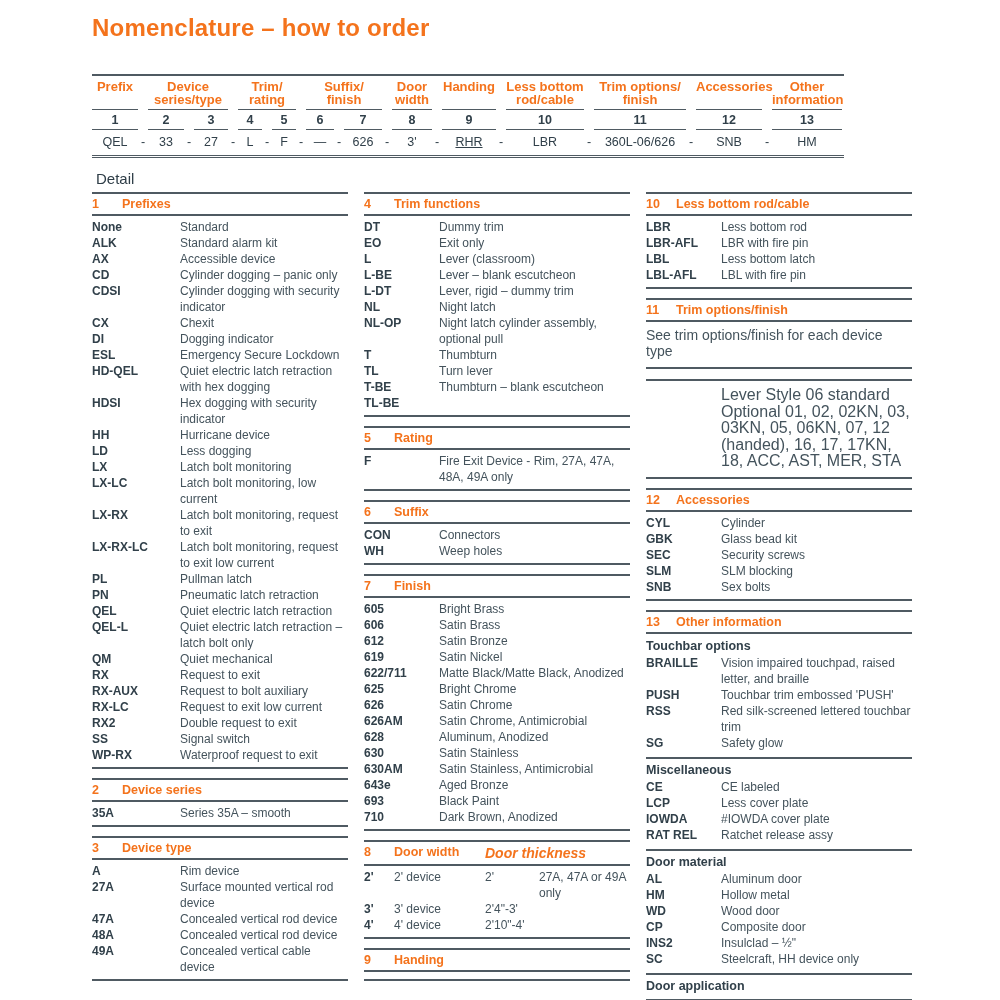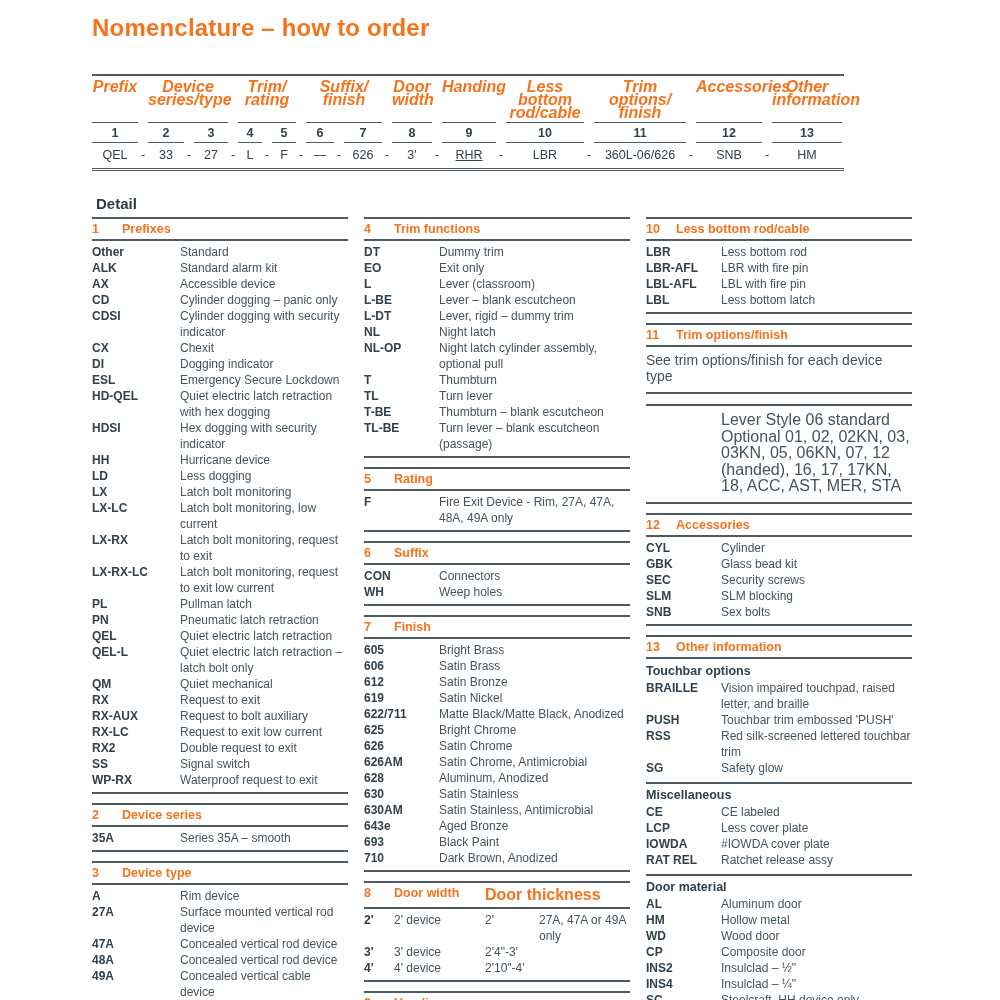--- a/index.html
+++ b/index.html
@@ -24,48 +24,48 @@
   .order-table{
     margin-top:32px;width:752px;
     display:grid;
     border-top:2px solid var(--rule);
     border-bottom:3px double var(--rule);
     padding:4px 0 6px 0;
     align-items:stretch;
   }
   .ot-head{
     grid-row:1;color:var(--accent);font-weight:bold;
-    font-size:16px;line-height:13px;text-align:center;
-    border-bottom:1.5px solid var(--rule);padding-bottom:3px;font-style:italic;
+    font-size:13px;line-height:13px;text-align:center;
+    border-bottom:1.5px solid var(--rule);padding-bottom:3px;
   }
   .ot-num{
     grid-row:2;text-align:center;font-weight:bold;font-size:12.5px;
     color:var(--code);border-bottom:1.5px solid var(--rule);
     padding:3px 0 2px 0;
   }
   .ot-val{grid-row:3;text-align:center;font-size:12.5px;padding-top:5px;color:var(--code);}
   .ot-sep{grid-row:3;text-align:center;font-size:12.5px;padding-top:5px;color:var(--code);}
   
   .detail-heading{
-    font-size:15px;font-weight:bold;color:#2e3d47;
-    margin:24px 0 5px 4px;
+    font-size:15px;font-weight:normal;color:#2e3d47;
+    margin:12px 0 5px 4px;
   }
   .columns{display:flex;gap:16px;width:828px;align-items:flex-start;}
   .col{flex-shrink:0;}
   .col1{width:256px;--codew:88px;}
   .col2{width:266px;--codew:75px;}
   .col3{width:266px;--codew:75px;}
   .section{border-bottom:2px solid var(--rule);margin-bottom:9px;padding-bottom:4px;}
   .sec-head{
     display:flex;border-top:2px solid var(--rule);border-bottom:2px solid var(--rule);
     padding:3px 0;margin-bottom:3px;
   }
   .sec-num{width:30px;flex-shrink:0;color:var(--accent);font-weight:bold;font-size:12.5px;}
   .sec-title{color:var(--accent);font-weight:bold;font-size:12.5px;}
-  .sec-title2{color:var(--accent);font-weight:bold;font-size:16px;}
+  .sec-title2{color:var(--accent);font-weight:bold;font-size:14px;font-style:italic;}
   .row{display:flex;font-size:12px;line-height:16px;}
   .code{font-weight:bold;width:var(--codew);flex-shrink:0;color:var(--code);}
   .desc{flex:1;}
   .door-head-t1{width:91px;flex-shrink:0;}
   .dcell1{width:30px;flex-shrink:0;font-weight:bold;color:var(--code);}
   .dcell2{width:91px;flex-shrink:0;}
   .dcell3{width:54px;flex-shrink:0;}
   .dcell4{flex:1;}
   .note{font-size:14px;line-height:16px;padding:2px 0 4px 0;}
   .trim-block{
@@ -137,21 +137,21 @@
   <div class="detail-heading">Detail</div>
 
   <div class="columns">
     <div class="col col1">
         <div class="section">
           <div class="sec-head">
             <span class="sec-num">1</span>
             <span class="sec-title">Prefixes</span>
           </div>
           <div class="row">
-            <span class="code">Other</span>
+            <span class="code">None</span>
             <span class="desc">Standard</span>
           </div>
           <div class="row">
             <span class="code">ALK</span>
             <span class="desc">Standard alarm kit</span>
           </div>
           <div class="row">
             <span class="code">AX</span>
             <span class="desc">Accessible device</span>
           </div>
@@ -330,21 +330,20 @@
           <div class="row">
             <span class="code">TL</span>
             <span class="desc">Turn lever</span>
           </div>
           <div class="row">
             <span class="code">T-BE</span>
             <span class="desc">Thumbturn – blank escutcheon</span>
           </div>
           <div class="row">
             <span class="code">TL-BE</span>
-            <span class="desc">Turn lever – blank escutcheon (passage)</span>
           </div>
         </div>
         <div class="section">
           <div class="sec-head">
             <span class="sec-num">5</span>
             <span class="sec-title">Rating</span>
           </div>
           <div class="row">
             <span class="code">F</span>
             <span class="desc">Fire Exit Device - Rim, 27A, 47A, 48A, 49A only</span>
@@ -466,26 +465,26 @@
           </div>
           <div class="row">
             <span class="code">LBR</span>
             <span class="desc">Less bottom rod</span>
           </div>
           <div class="row">
             <span class="code">LBR-AFL</span>
             <span class="desc">LBR with fire pin</span>
           </div>
           <div class="row">
+            <span class="code">LBL</span>
+            <span class="desc">Less bottom latch</span>
+          </div>
+          <div class="row">
             <span class="code">LBL-AFL</span>
             <span class="desc">LBL with fire pin</span>
-          </div>
-          <div class="row">
-            <span class="code">LBL</span>
-            <span class="desc">Less bottom latch</span>
           </div>
         </div>
         <div class="section">
           <div class="sec-head">
             <span class="sec-num">11</span>
             <span class="sec-title">Trim options/finish</span>
           </div>
           <div class="note">See trim options/finish for each device type</div>
         </div>
         <div class="trim-block">
@@ -575,24 +574,20 @@
               <span class="code">WD</span>
               <span class="desc">Wood door</span>
             </div>
             <div class="row">
               <span class="code">CP</span>
               <span class="desc">Composite door</span>
             </div>
             <div class="row">
               <span class="code">INS2</span>
               <span class="desc">Insulclad – ½"</span>
-            </div>
-            <div class="row">
-              <span class="code">INS4</span>
-              <span class="desc">Insulclad – ¼"</span>
             </div>
             <div class="row">
               <span class="code">SC</span>
               <span class="desc">Steelcraft, HH device only</span>
             </div>
           </div>
           <div class="subgroup">
             <div class="subtitle">Door application</div>
           </div>
         </div>

